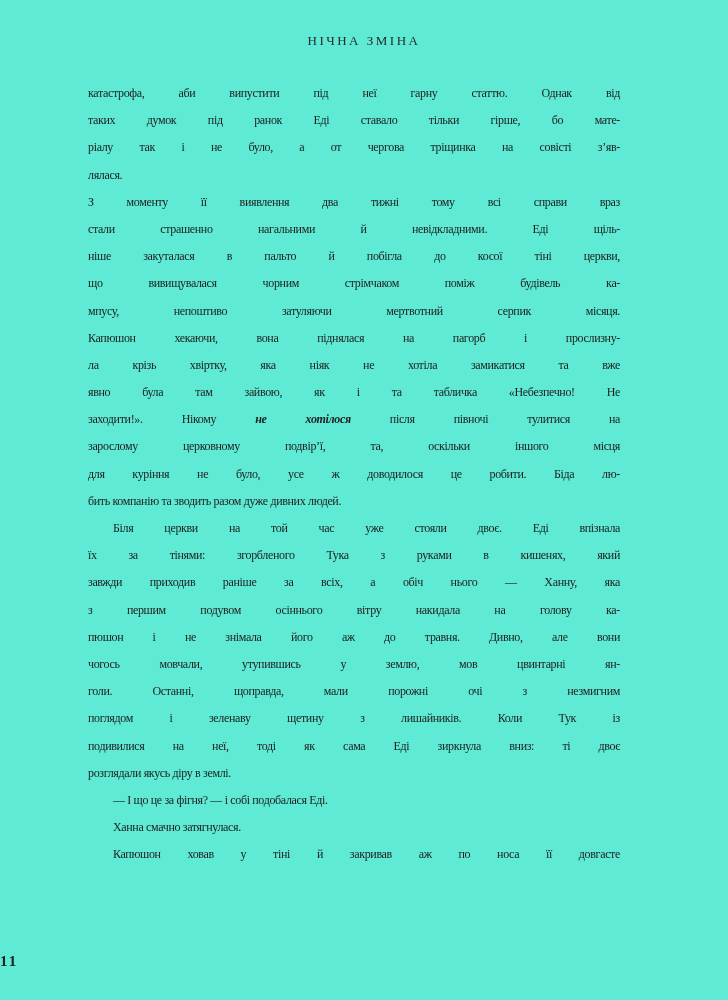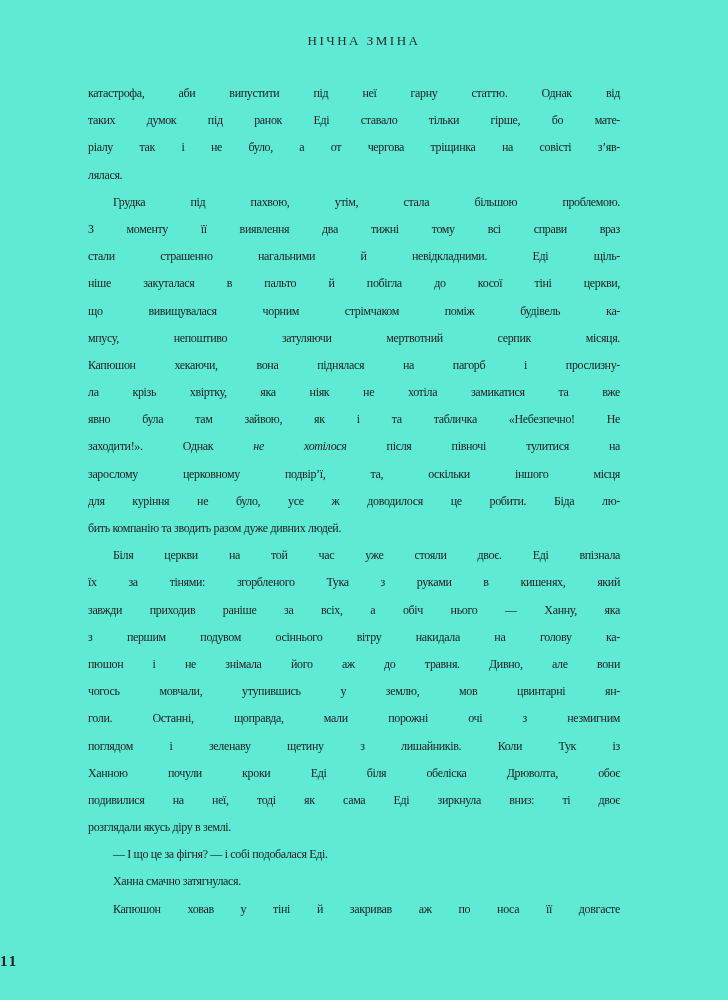--- a/index.html
+++ b/index.html
@@ -19,59 +19,57 @@
     position: absolute; left: 88px; top: 80px; width: 532px;
   }
   .line {
     display: block; height: 27.2px; line-height: 27.2px;
     font-size: 12px; white-space: nowrap; overflow: visible;
     text-align: justify; text-align-last: justify;
     letter-spacing: -0.35px;
   }
   .line.last { text-align-last: left; }
   .line.indent { padding-left: 25px; }
-  .line em { font-style: italic; }
+  .line em { font-style: italic; font-weight: bold; }
   .page-number {
     position: absolute; top: 953px; left: 0; width: 728px;
     font-size: 15px; letter-spacing: 2px; font-weight: bold;
     color: #222;
   }
 </style>
 </head>
 <body>
 
 <div class="page">
   <div class="running-head">НІЧНА ЗМІНА</div>
   <div class="body-text" id="body-text">
       <div class="line">катастрофа, аби випустити під неї гарну статтю. Однак від</div>
       <div class="line">таких думок під ранок Еді ставало тільки гірше, бо мате-</div>
       <div class="line">ріалу так і не було, а от чергова тріщинка на совісті з’яв-</div>
       <div class="line last">лялася.</div>
-      <div class="line indent">Грудка під пахвою, утім, стала більшою проблемою.</div>
       <div class="line">З моменту її виявлення два тижні тому всі справи враз</div>
       <div class="line">стали страшенно нагальними й невідкладними. Еді щіль-</div>
       <div class="line">ніше закуталася в пальто й побігла до косої тіні церкви,</div>
       <div class="line">що вивищувалася чорним стрімчаком поміж будівель ка-</div>
       <div class="line">мпусу, непоштиво затуляючи мертвотний серпик місяця.</div>
       <div class="line">Капюшон хекаючи, вона піднялася на пагорб і прослизну-</div>
       <div class="line">ла крізь хвіртку, яка ніяк не хотіла замикатися та вже</div>
       <div class="line">явно була там зайвою, як і та табличка «Небезпечно! Не</div>
-      <div class="line" style="text-align-last: justify;"><span>заходити!». Однак </span><em>не хотілося</em><span> після півночі тулитися на</span></div>
+      <div class="line" style="text-align-last: justify;"><span>заходити!». Нікому </span><em>не хотілося</em><span> після півночі тулитися на</span></div>
       <div class="line">зарослому церковному подвір’ї, та, оскільки іншого місця</div>
       <div class="line">для куріння не було, усе ж доводилося це робити. Біда лю-</div>
       <div class="line last">бить компанію та зводить разом дуже дивних людей.</div>
       <div class="line indent">Біля церкви на той час уже стояли двоє. Еді впізнала</div>
       <div class="line">їх за тінями: згорбленого Тука з руками в кишенях, який</div>
       <div class="line">завжди приходив раніше за всіх, а обіч нього — Ханну, яка</div>
       <div class="line">з першим подувом осіннього вітру накидала на голову ка-</div>
       <div class="line">пюшон і не знімала його аж до травня. Дивно, але вони</div>
       <div class="line">чогось мовчали, утупившись у землю, мов цвинтарні ян-</div>
       <div class="line">голи. Останні, щоправда, мали порожні очі з незмигним</div>
       <div class="line">поглядом і зеленаву щетину з лишайників. Коли Тук із</div>
-      <div class="line">Ханною почули кроки Еді біля обеліска Дрюволта, обоє</div>
       <div class="line">подивилися на неї, тоді як сама Еді зиркнула вниз: ті двоє</div>
       <div class="line last">розглядали якусь діру в землі.</div>
       <div class="line indent last">— І що це за фігня? — і собі подобалася Еді.</div>
       <div class="line indent last">Ханна смачно затягнулася.</div>
       <div class="line indent">Капюшон ховав у тіні й закривав аж по носа її довгасте</div>
     </div>
   <div class="page-number">11</div>
 </div>
 
 </body></html>

